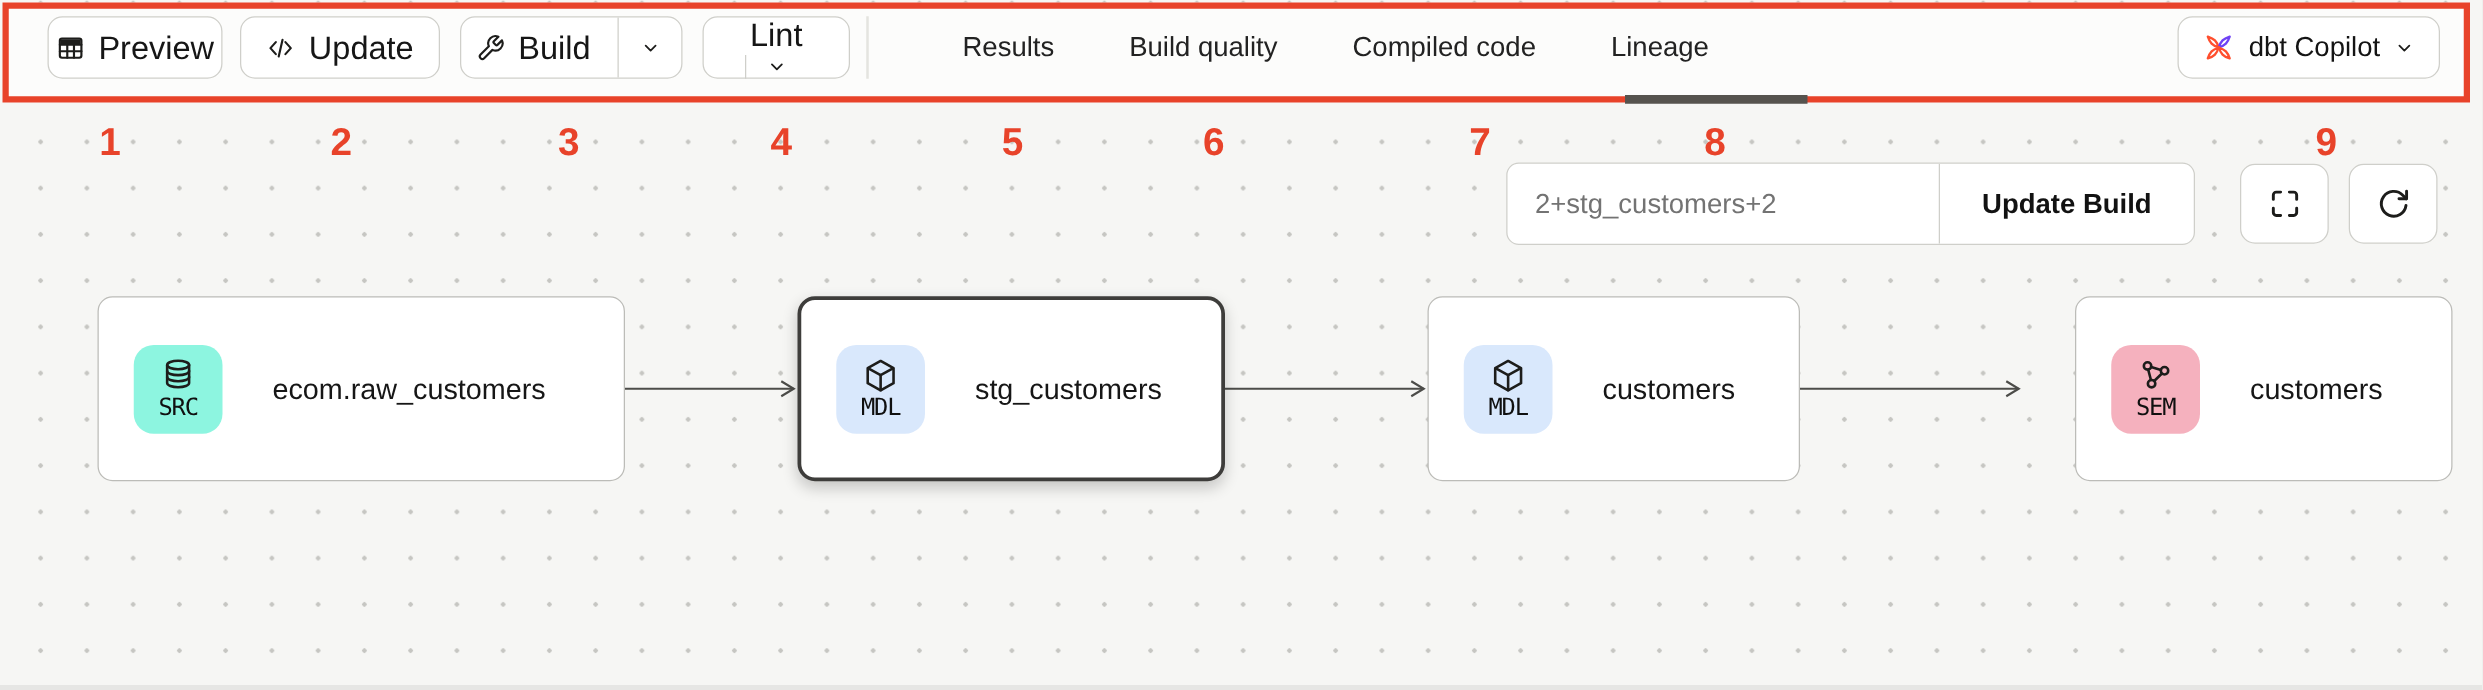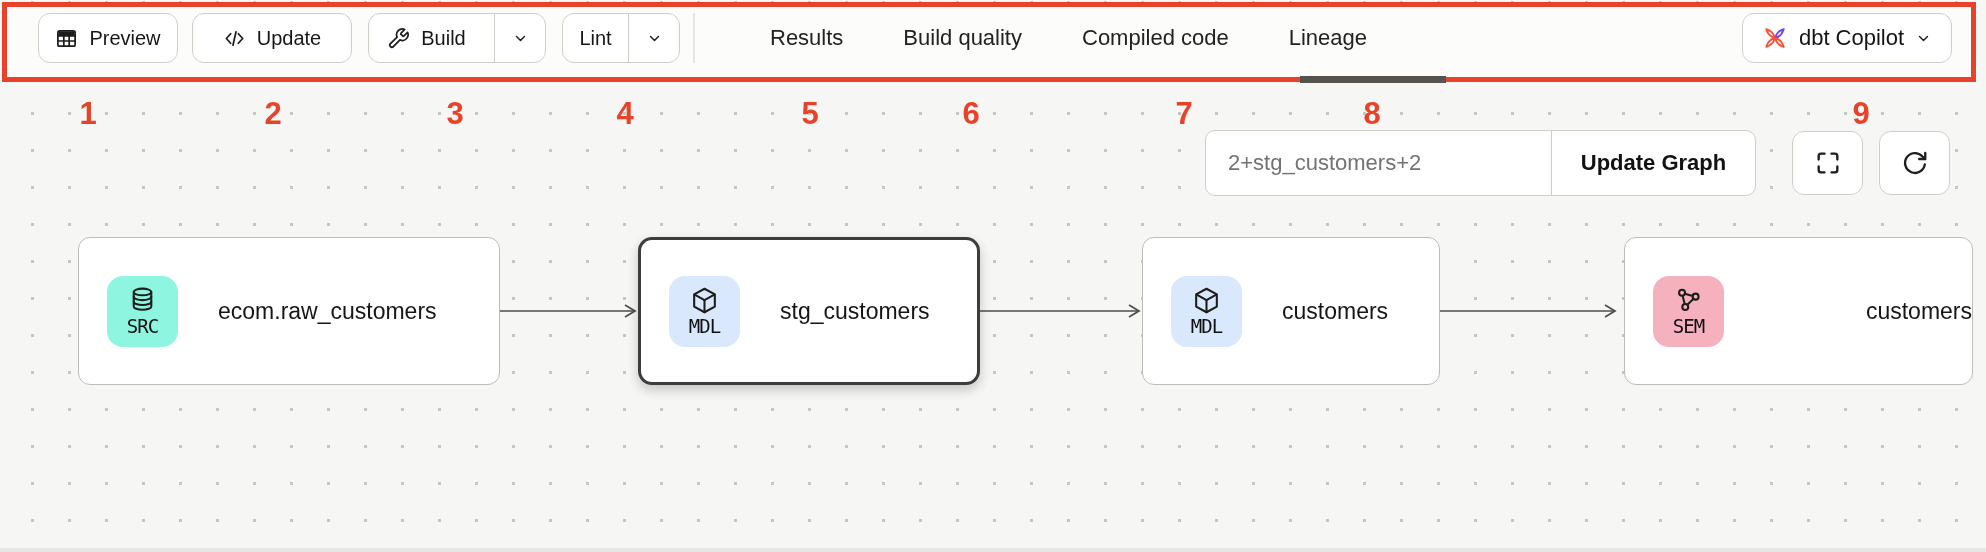--- a/index.html
+++ b/index.html
@@ -13,21 +13,21 @@
   
   .annotation-rect{
     position:absolute;left:2px;top:2px;width:1974px;height:80px;
     background:#fcfcfb;border:5px solid #e8432a;box-sizing:border-box;
   }
   .tab-underline{position:absolute;left:1300px;top:76px;width:146px;height:7px;background:#56534e;}
   .tbtn{
     position:absolute;top:13px;height:50px;background:#fff;
     border:1.5px solid #cfcfca;border-radius:12px;box-sizing:border-box;
     display:flex;align-items:center;justify-content:center;gap:11px;
-    font-size:20px;font-weight:500;color:#161616;cursor:pointer;
+    font-size:26px;font-weight:500;color:#161616;cursor:pointer;
   }
   .tbtn .seg{display:flex;align-items:center;justify-content:center;gap:11px;height:100%;}
   .tbtn .seg.main{padding:0 4px;}
   .tbtn .seg.caret{width:50px;border-left:1.5px solid #cfcfca;}
   .toolbar-divider{position:absolute;left:693px;top:13px;width:1.5px;height:50px;background:#e4e4e0;}
   .tabs{position:absolute;left:770px;top:13px;height:50px;display:flex;align-items:center;gap:60px;}
   .tab{font-size:22px;color:#222;cursor:pointer;white-space:nowrap;}
   .copilot{
     position:absolute;left:1742px;top:13px;width:210px;height:50px;
     background:#fff;border:1.5px solid #cfcfca;border-radius:12px;box-sizing:border-box;
@@ -129,21 +129,21 @@
     </div>
     <div class="seg caret">
       <span class="ic ic-18">
         <svg viewBox="0 0 24 24">
             <path d="M7 9.5l5 5 5-5"></path>
           </svg>
       </span>
     </div>
   </div>
 
-  <div class="tbtn" style="left:562px;width:118px;gap:0;padding:0;">
+  <div class="tbtn" style="left:562px;width:118px;gap:0;padding:0;flex-direction:column;">
     <div class="seg main" style="flex:1;">
       <span>Lint</span>
     </div>
     <div class="seg caret">
       <span class="ic ic-18">
         <svg viewBox="0 0 24 24">
             <path d="M7 9.5l5 5 5-5"></path>
           </svg>
       </span>
     </div>
@@ -172,21 +172,21 @@
     <span>dbt Copilot</span>
     <span class="ic ic-18">
       <svg viewBox="0 0 24 24">
           <path d="M7 9.5l5 5 5-5"></path>
         </svg>
     </span>
   </div>
 
   <div class="selector">
     <div class="selector-input">2+stg_customers+2</div>
-    <div class="update-btn">Update Graph</div>
+    <div class="update-btn">Update Build</div>
   </div>
 
   <div class="iconbtn" style="left:1792px;">
     <span class="ic ic-26">
       <svg viewBox="0 0 24 24" style="stroke-width:2">
         <path d="M4 9V6a2 2 0 0 1 2-2h3"></path>
           <path d="M15 4h3a2 2 0 0 1 2 2v3"></path>
         <path d="M20 15v3a2 2 0 0 1-2 2h-3"></path>
           <path d="M9 20H6a2 2 0 0 1-2-2v-3"></path>
       </svg>
@@ -251,21 +251,21 @@
           <path d="M12 2.9 20 7.3v9.4L12 21.1 4 16.7V7.3Z"></path>
           <path d="M4.4 7.5 12 11.7l7.6-4.2"></path>
             <path d="M12 11.7V21"></path>
         </svg>
       </span>
       <span class="badge-label">MDL</span>
     </div>
     <span class="node-label">customers</span>
   </div>
 
-  <div class="node" style="left:1624px;width:349px;justify-content:space-between;">
+  <div class="node" style="left:1660px;width:302px;">
     <div class="badge" style="background:#f5b1be;">
       <span class="ic ic-30">
         <svg viewBox="0 0 24 24">
           <circle cx="7" cy="6" r="2.3"></circle>
             <circle cx="17.5" cy="9" r="2.3"></circle>
             <circle cx="9.5" cy="17" r="2.3"></circle>
           <path d="M9.2 6.7 15.3 8.5"></path>
             <path d="M7.4 8.3 9.1 14.7"></path>
             <path d="M15.9 10.7 11.1 15.3"></path>
         </svg>

